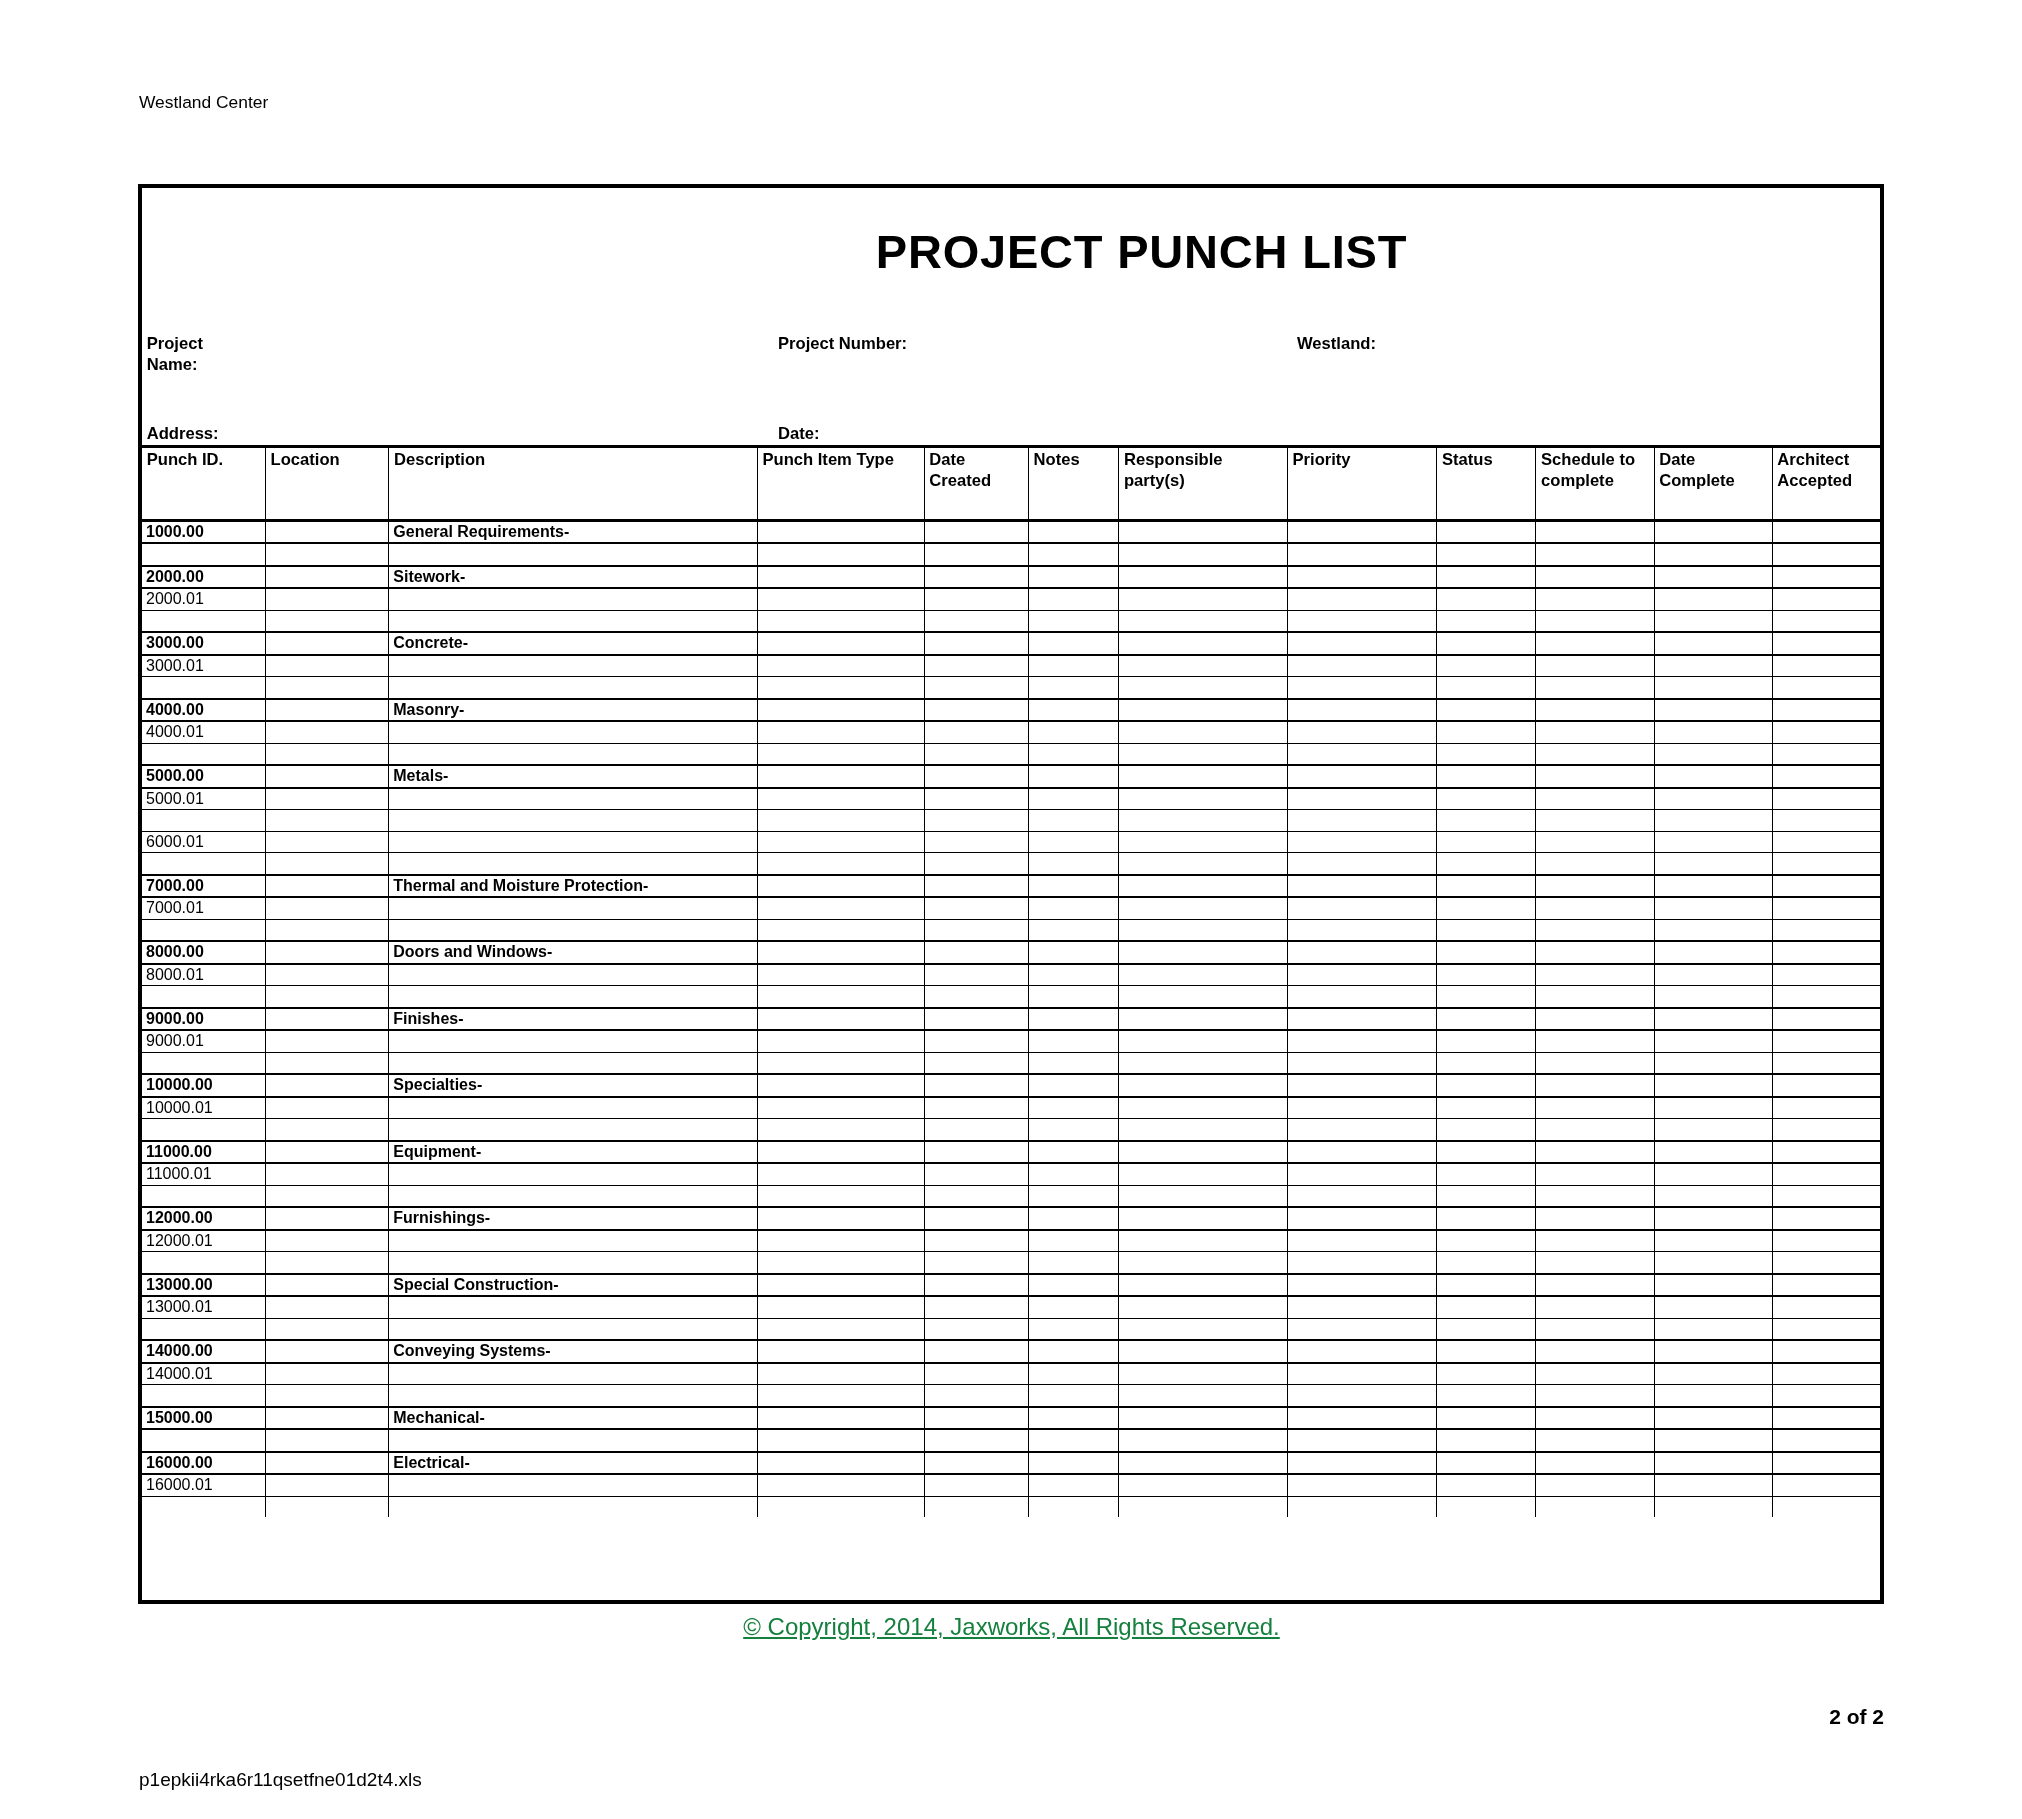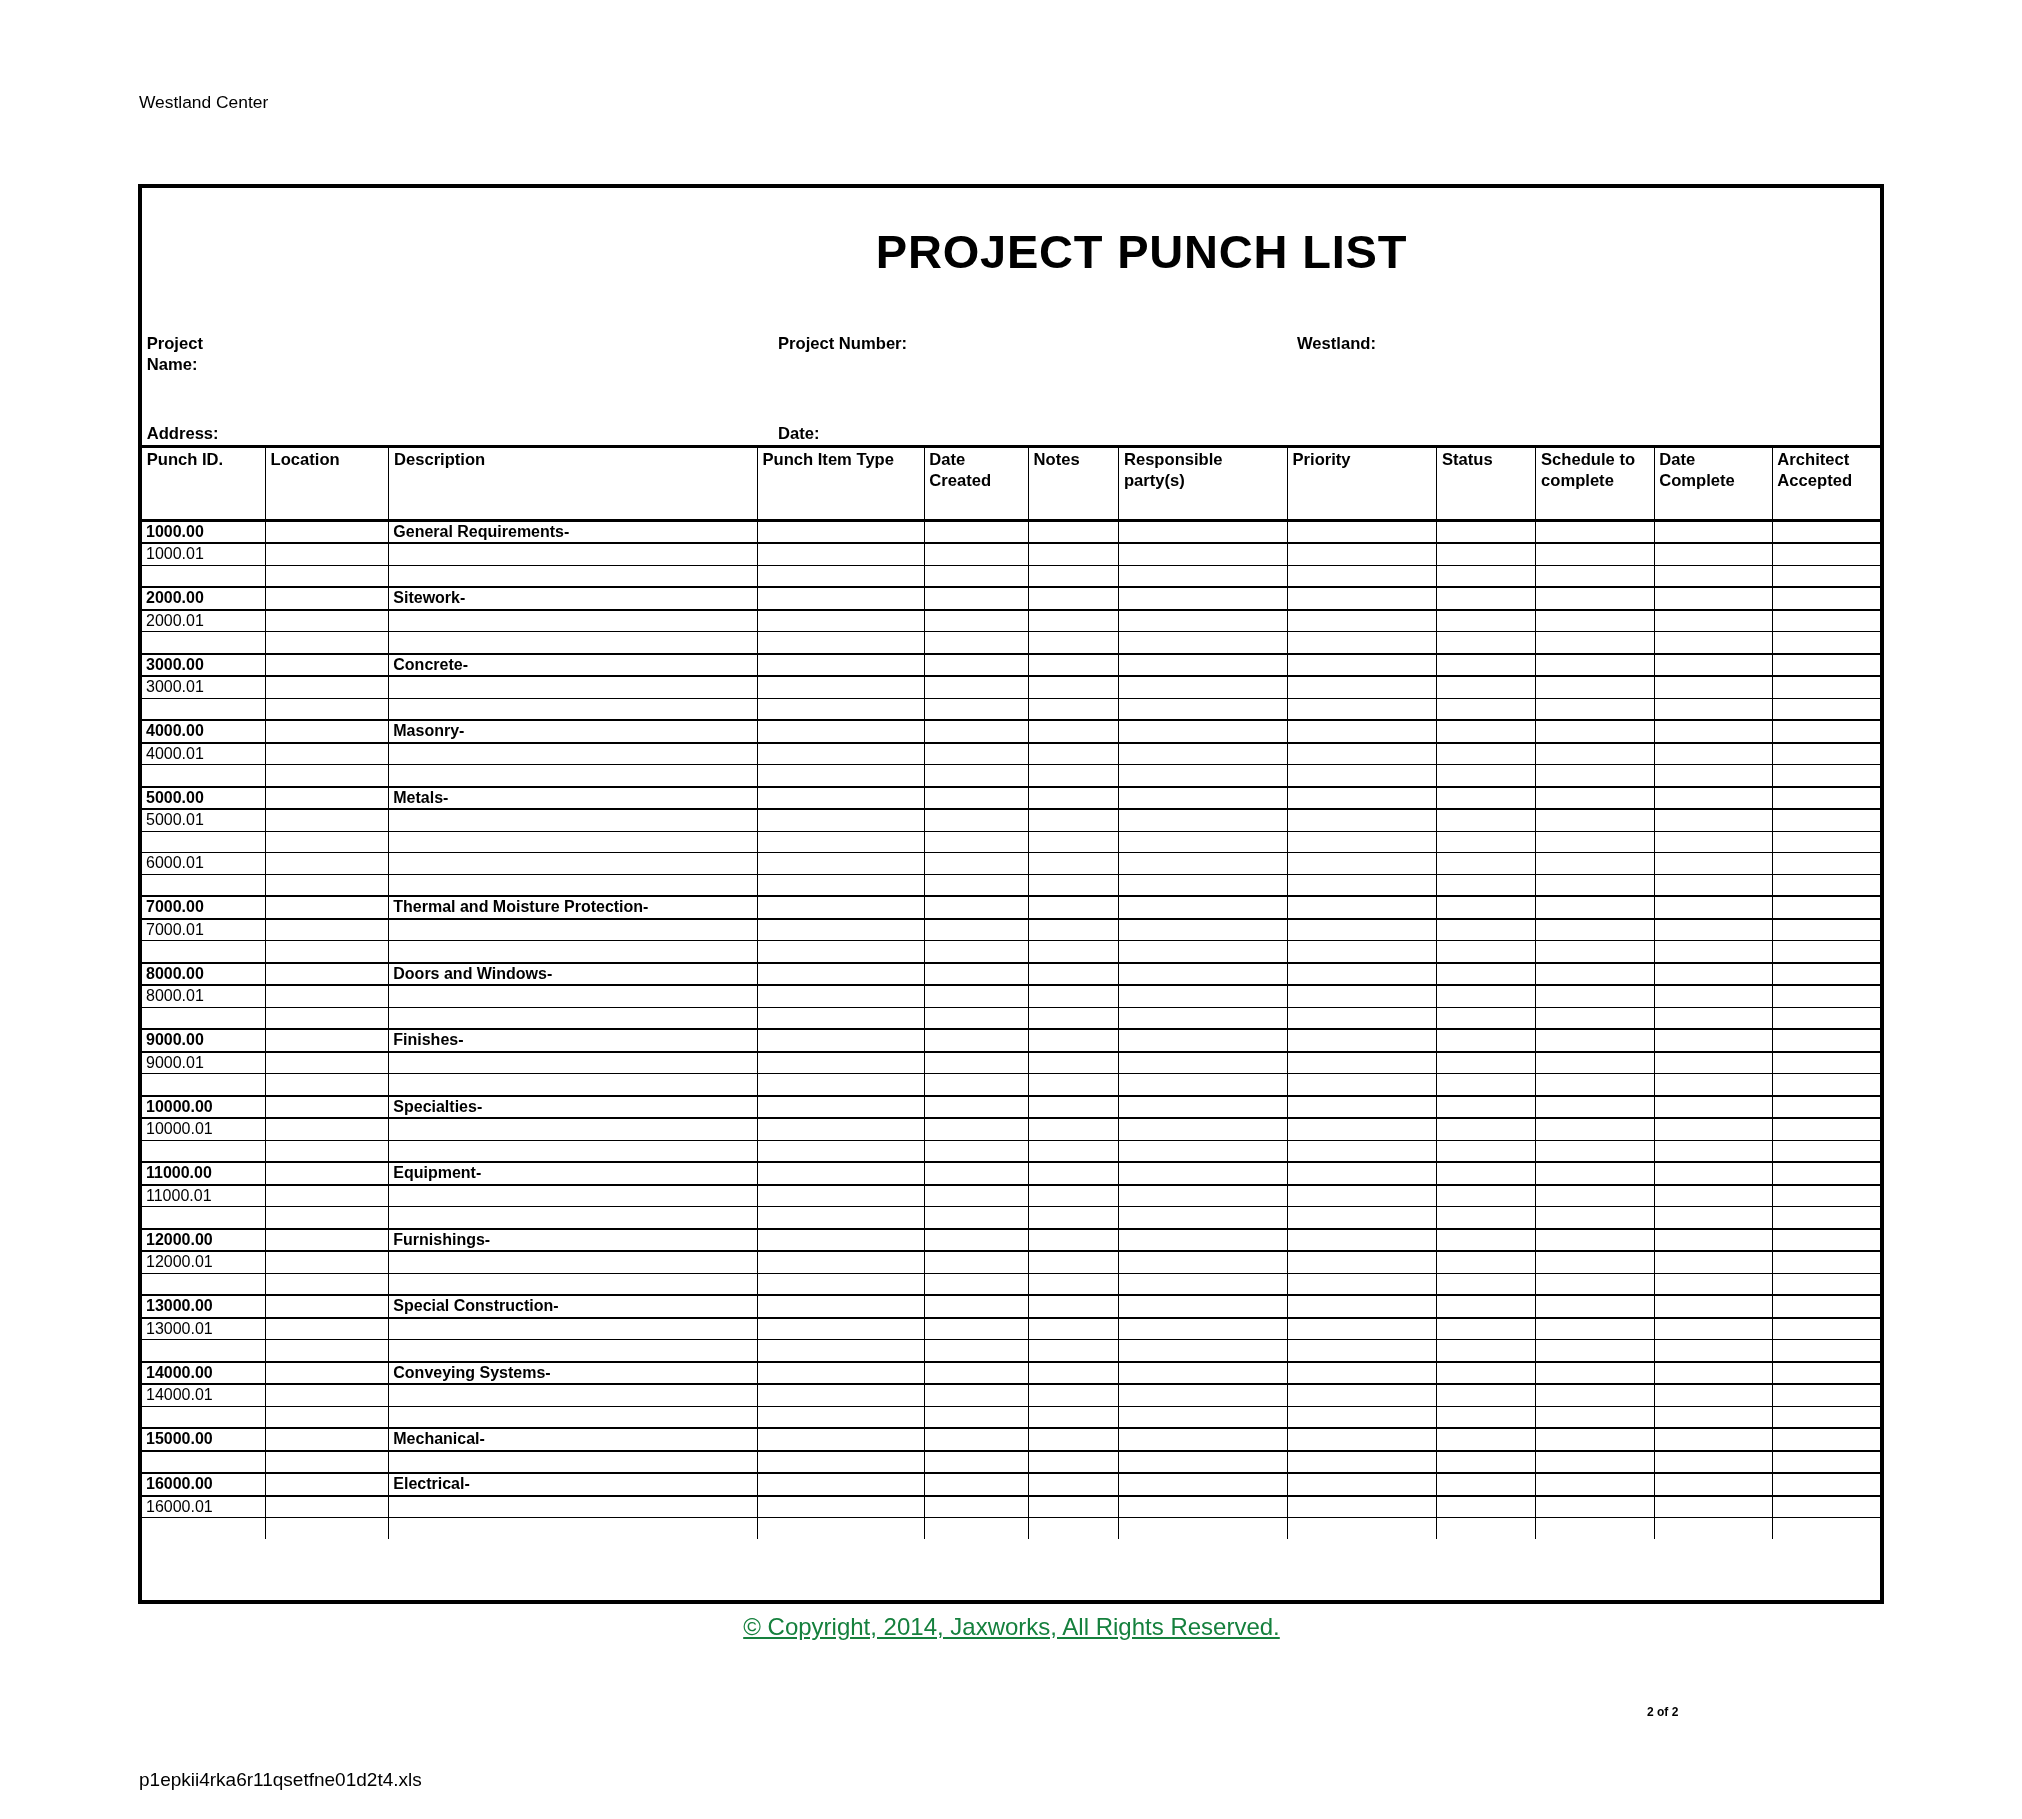--- a/index.html
+++ b/index.html
@@ -39,21 +39,21 @@
   }
   table.punch th:first-child, table.punch td:first-child{border-left:none;}
   table.punch th:last-child, table.punch td:last-child{border-right:none;}
   tr.section-row td{font-weight:bold;border-top:2.4px solid #000;border-bottom:2.4px solid #000;}
   tr.last-row td{border-bottom:none;}
   td.heavy-bottom{border-bottom:4px solid #000;}
 
   .copyright-wrap{position:absolute;left:0;top:1613px;width:2023px;text-align:center;}
   .copyright-link{font-size:24px;text-decoration:underline;cursor:pointer;}
   .filename{position:absolute;left:139px;top:1769px;font-size:19px;}
-  .pagenum{position:absolute;left:1647px;top:1705px;width:237px;text-align:left;font-size:12px;font-weight:bold;}
+  .pagenum{position:absolute;left:1647px;top:1705px;width:237px;text-align:right;font-size:21px;font-weight:bold;}
 </style>
 </head>
 <body>
 
 <div class="company">Westland Center</div>
 
 <div class="sheet-box">
 
   <div class="title-wrap">
     <span class="doc-title">PROJECT PUNCH LIST</span>
@@ -104,34 +104,20 @@
           <td></td>
           <td></td>
           <td></td>
           <td></td>
           <td></td>
           <td></td>
           <td></td>
           <td></td>
           <td></td>
         </tr>
-        <tr class="sub-row">
-          <td>1000.01</td>
-          <td></td>
-          <td></td>
-          <td></td>
-          <td></td>
-          <td></td>
-          <td></td>
-          <td></td>
-          <td></td>
-          <td></td>
-          <td></td>
-          <td></td>
-        </tr>
         <tr class="blank-row">
           <td></td>
           <td></td>
           <td></td>
           <td></td>
           <td></td>
           <td></td>
           <td></td>
           <td></td>
           <td></td>

